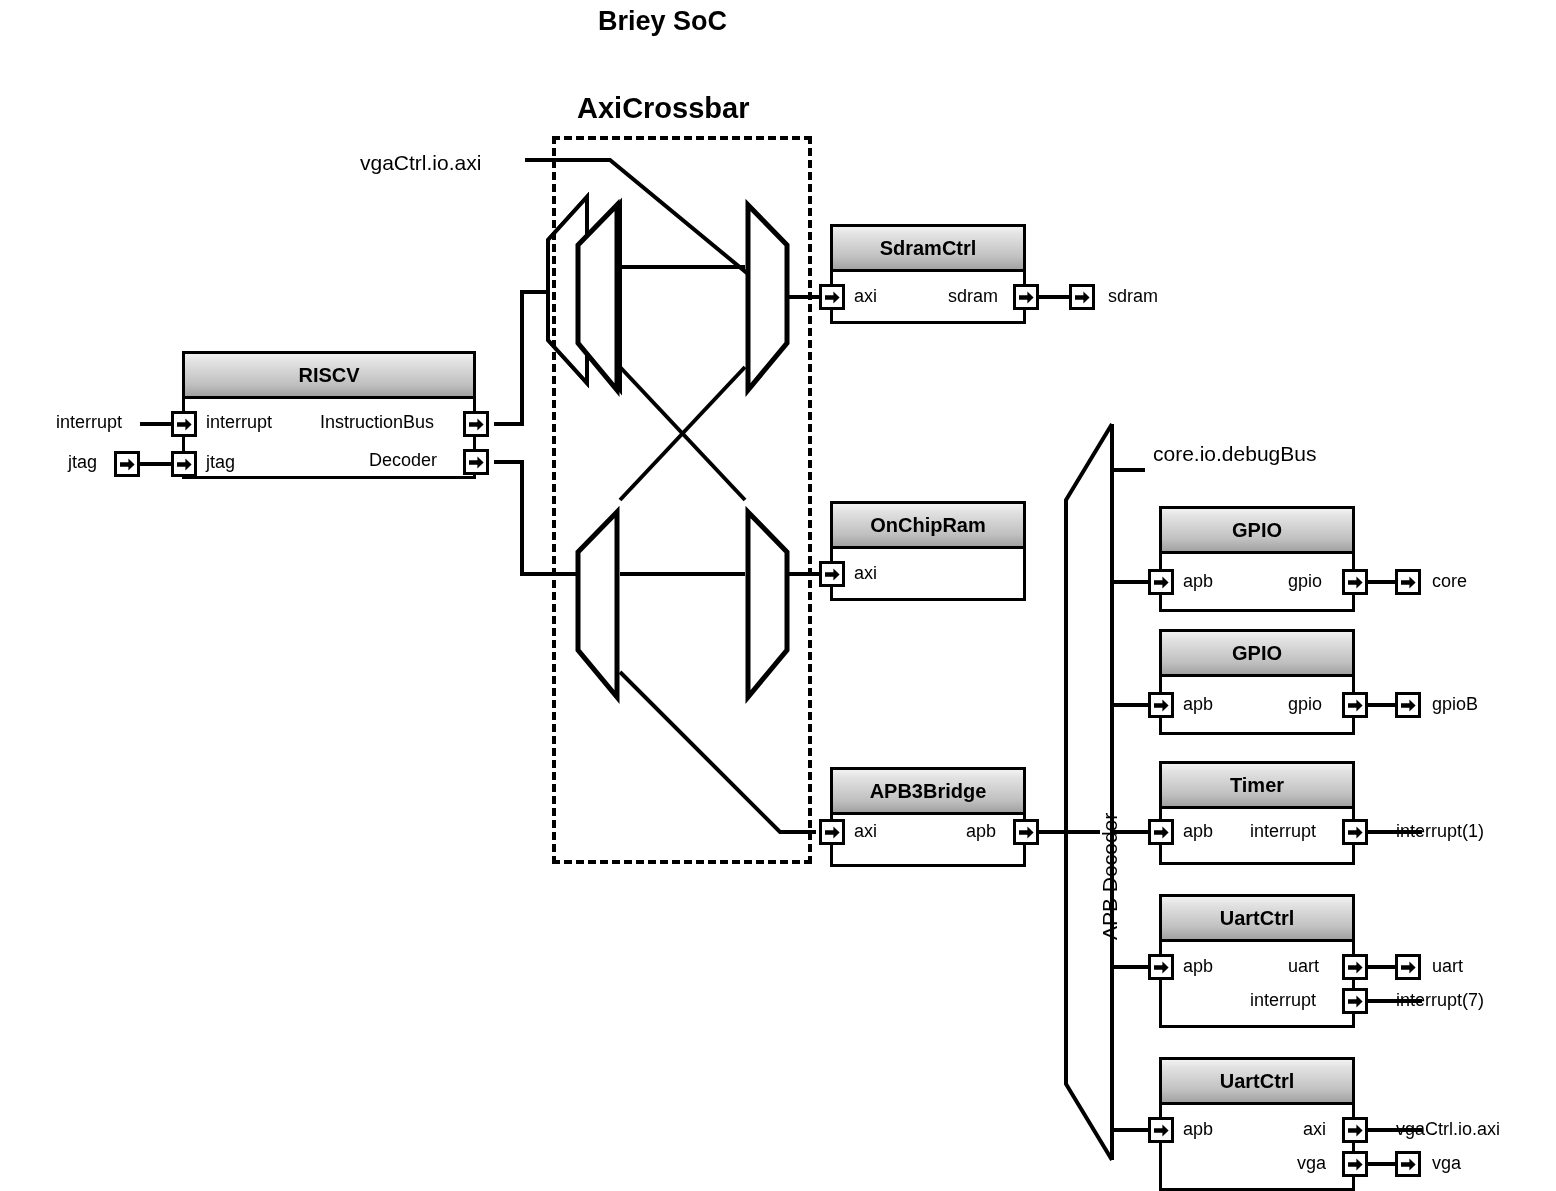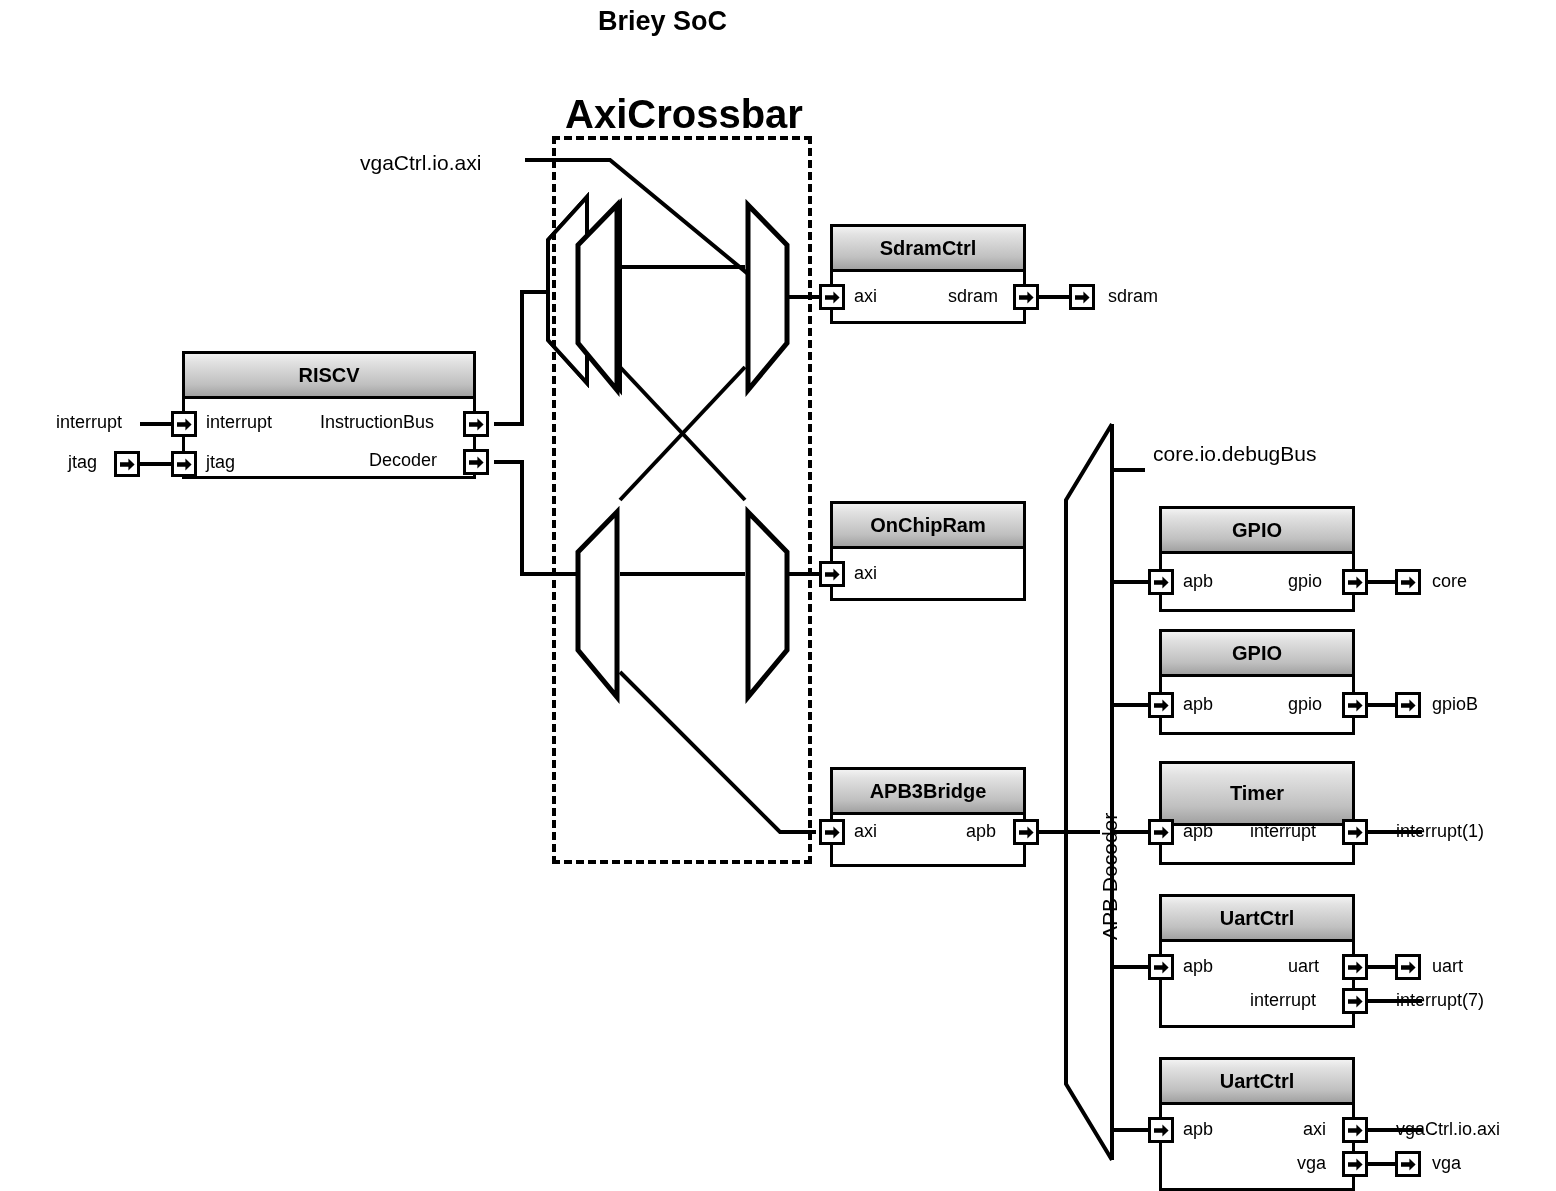--- a/index.html
+++ b/index.html
@@ -3,21 +3,21 @@
 <meta charset="utf-8">
 <style>
   html,body{margin:0;padding:0;background:#ffffff;}
   body{width:1556px;height:1191px;position:relative;overflow:hidden;
        font-family:"Liberation Sans",sans-serif;color:#000;}
   #stage{position:absolute;left:0;top:0;width:1556px;height:1191px;}
 
   
   .txt{position:absolute;white-space:nowrap;line-height:1;}
   .diagram-title{font-size:27px;font-weight:bold;}
-  .xbar-title{font-size:40px;font-weight:bold;}
+  .xbar-title{font-size:29px;font-weight:bold;margin-left:12px;}
   .blk-title{font-size:20px;font-weight:bold;text-align:center;width:100%;}
   .lbl{font-size:18px;}
   .lbl-big{font-size:21px;}
 
   
   .block{position:absolute;border:3px solid #000;background:#fff;box-sizing:border-box;}
   .block .hdr{height:100%;width:100%;
       background:linear-gradient(to bottom,#f2f2f2 0%,#e2e2e2 18%,#c0c0c0 72%,#a2a2a2 100%);
       border-bottom:3px solid #000;box-sizing:border-box;
       display:flex;align-items:center;justify-content:flex-end;}
@@ -303,21 +303,21 @@
   </div>
   <div class="txt lbl" style="left:1183px;top:695px;">apb</div>
   <div class="port" style="left:1342px;top:692px;">
     <svg width="15" height="15" viewBox="0 0 15 15">
         <path d="M0 5.2h8.4V1.6L14.6 7.5 8.4 13.4V9.8H0z" fill="#000"></path>
       </svg>
   </div>
   <div class="txt lbl" style="left:1288px;top:695px;">gpio</div>
 
   <div class="block" style="left:1159px;top:761px;width:196px;height:104px;">
-    <div class="hdrwrap" style="height:62px;">
+    <div class="hdrwrap" style="height:45px;">
       <div class="hdr">
           <span class="blk-title">Timer</span>
         </div>
     </div>
   </div>
   <div class="port" style="left:1148px;top:819px;">
     <svg width="15" height="15" viewBox="0 0 15 15">
         <path d="M0 5.2h8.4V1.6L14.6 7.5 8.4 13.4V9.8H0z" fill="#000"></path>
       </svg>
   </div>

